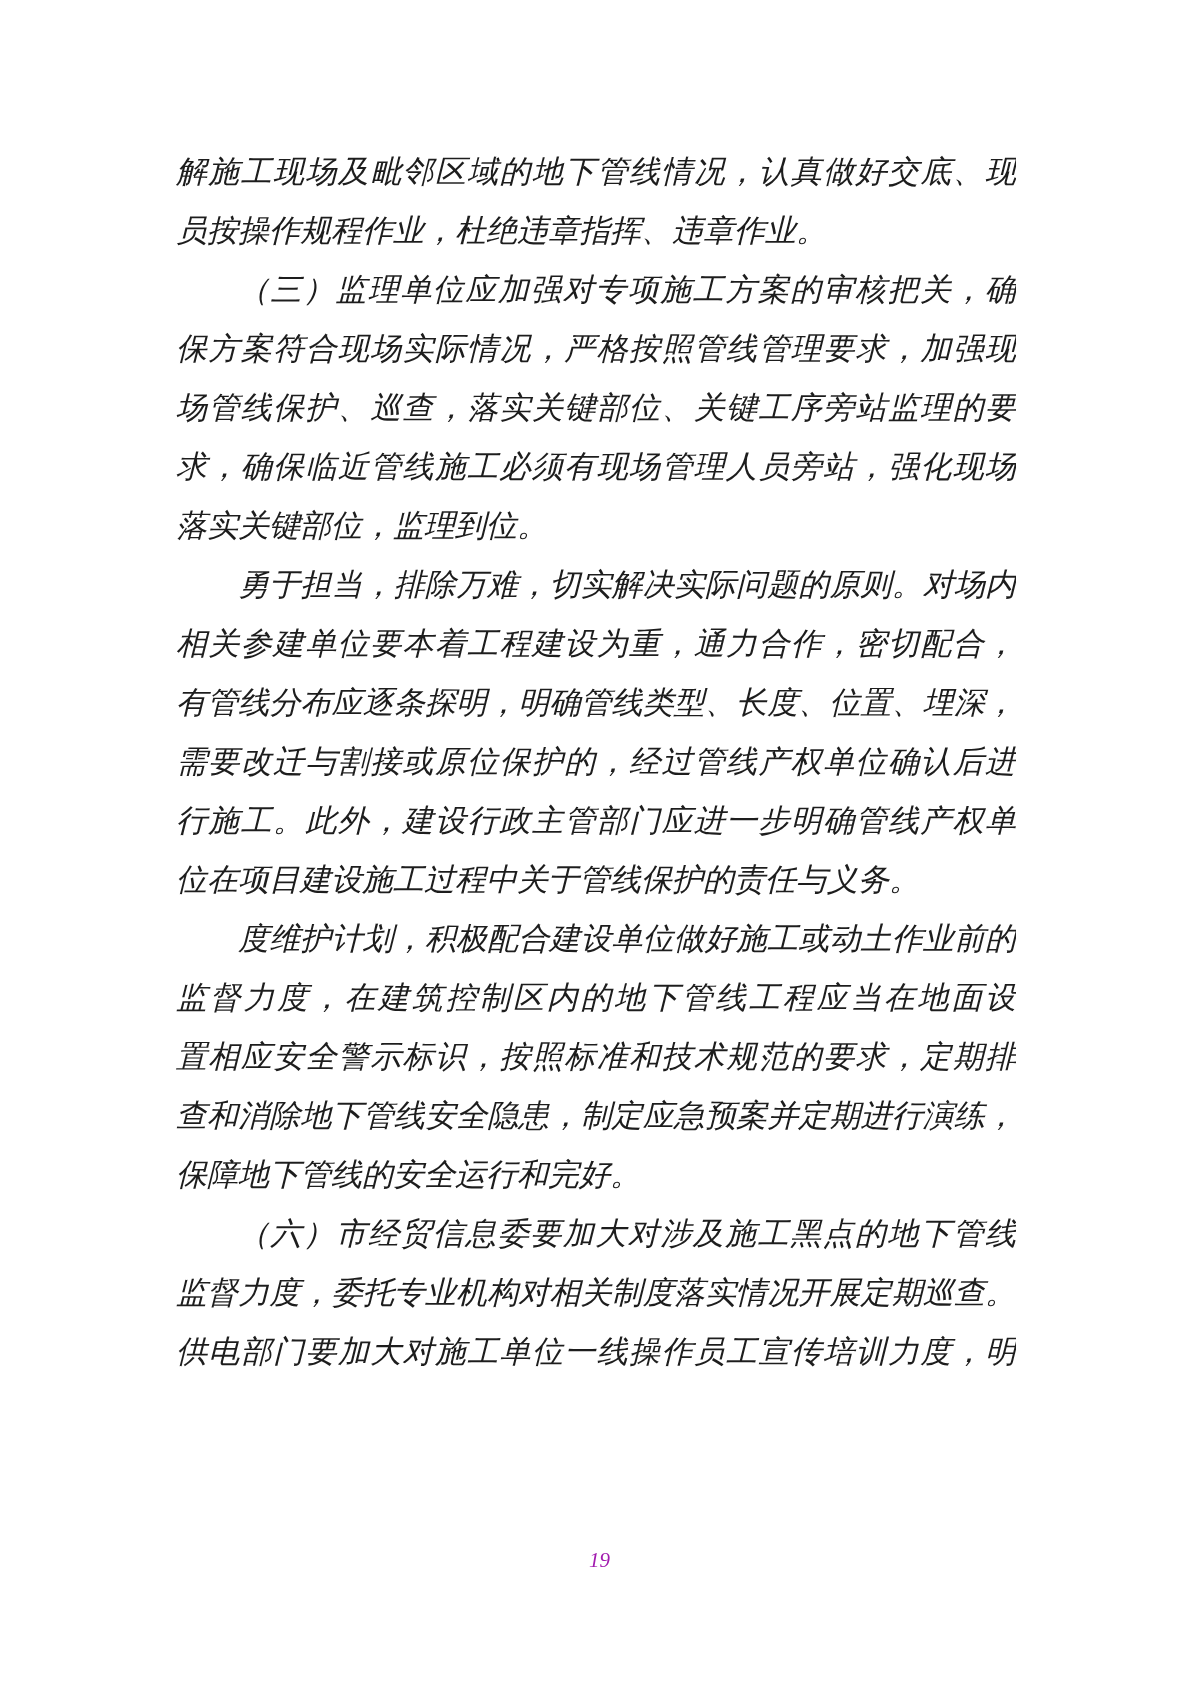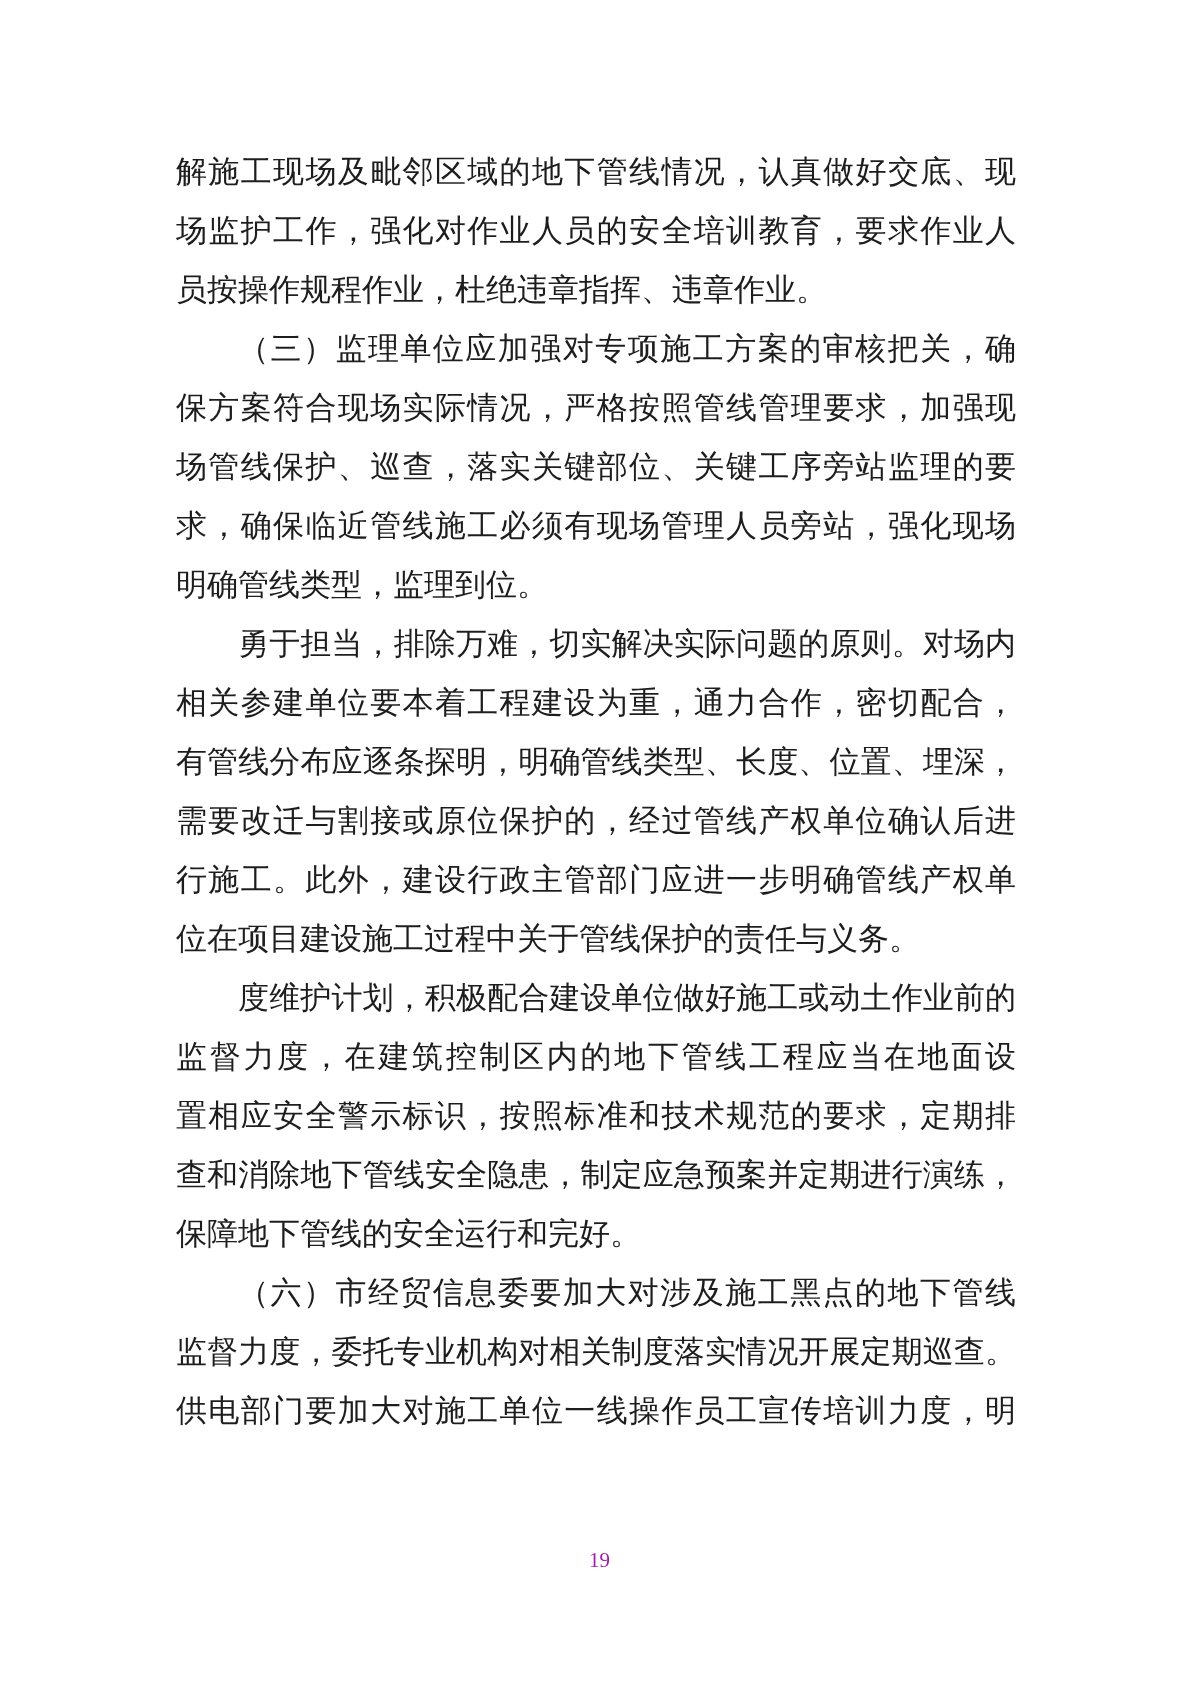--- a/index.html
+++ b/index.html
@@ -8,20 +8,21 @@
     background: #ffffff;
   }
   .page {
     position: relative;
     width: 1199px;
     height: 1696px;
     background: #ffffff;
     font-family: "Liberation Serif", "DejaVu Serif", serif;
     color: #1d1d1d;
     overflow: hidden;
+    font-style: italic;
   }
   .content {
     position: absolute;
     left: 176px;
     top: 142px;
     width: 840px;
   }
   .paragraph {
     margin: 0;
     padding: 0;
@@ -57,30 +58,29 @@
   }
 </style>
 </head>
 <body>
 
 <div class="page">
   <div class="content">
 
     <div class="paragraph">
       <div class="line">解施工现场及毗邻区域的地下管线情况，认真做好交底、现</div>
-      <div class="line">场监护工作，强化对作业人员的安全培训教育，要求作业人</div>
       <div class="line line-end">员按操作规程作业，杜绝违章指挥、违章作业。</div>
     </div>
 
     <div class="paragraph indent">
       <div class="line">（三）监理单位应加强对专项施工方案的审核把关，确</div>
       <div class="line">保方案符合现场实际情况，严格按照管线管理要求，加强现</div>
       <div class="line">场管线保护、巡查，落实关键部位、关键工序旁站监理的要</div>
       <div class="line">求，确保临近管线施工必须有现场管理人员旁站，强化现场</div>
-      <div class="line line-end">明确管线类型，监理到位。</div>
+      <div class="line line-end">落实关键部位，监理到位。</div>
     </div>
 
     <div class="paragraph indent">
       <div class="line">勇于担当，排除万难，切实解决实际问题的原则。对场内所</div>
       <div class="line">相关参建单位要本着工程建设为重，通力合作，密切配合，</div>
       <div class="line">有管线分布应逐条探明，明确管线类型、长度、位置、埋深，</div>
       <div class="line">需要改迁与割接或原位保护的，经过管线产权单位确认后进</div>
       <div class="line">行施工。此外，建设行政主管部门应进一步明确管线产权单</div>
       <div class="line line-end">位在项目建设施工过程中关于管线保护的责任与义务。</div>
     </div>

